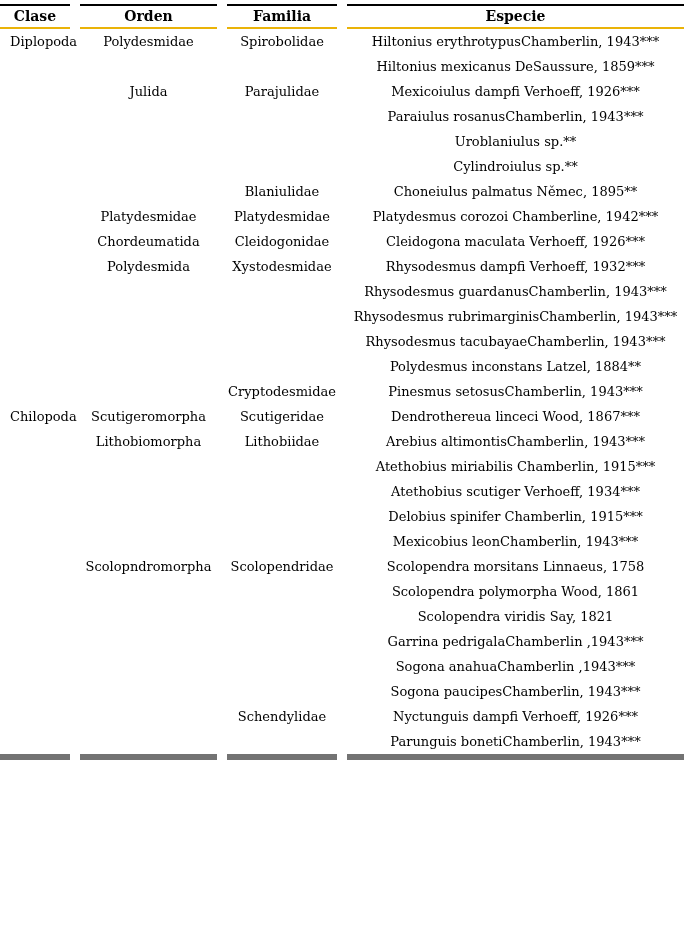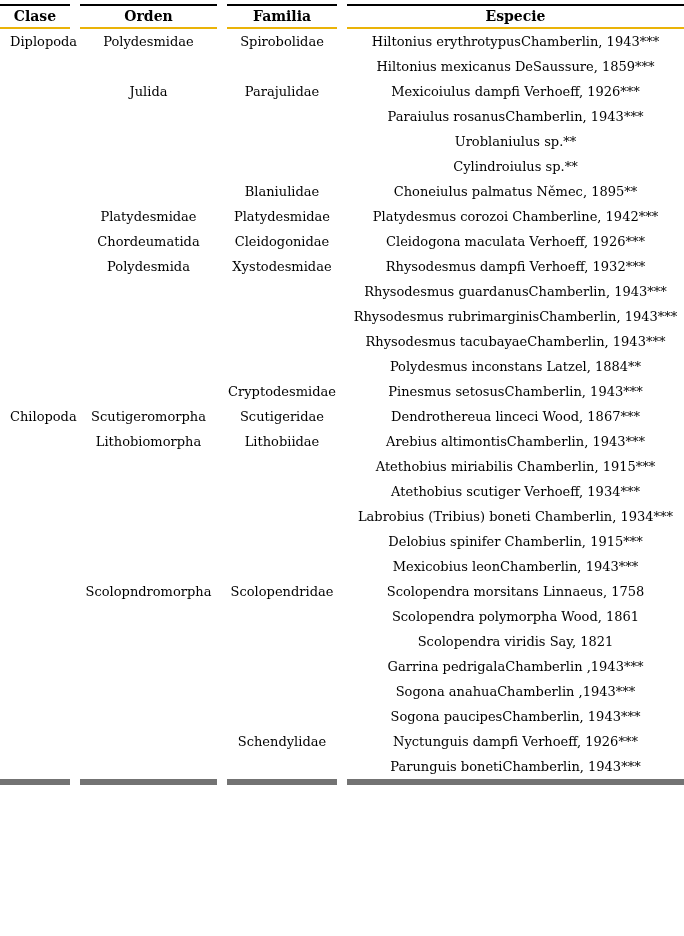--- a/index.html
+++ b/index.html
@@ -207,26 +207,20 @@
     <td class="col-especie">Atethobius miriabilis Chamberlin, 1915***</td>
   </tr>
 
   <tr>
     <td class="col-clase"></td>
     <td class="col-orden"></td>
     <td class="col-familia"></td>
     <td class="col-especie">Atethobius scutiger Verhoeff, 1934***</td>
   </tr>
 
-  <tr>
-    <td class="col-clase"></td>
-    <td class="col-orden"></td>
-    <td class="col-familia"></td>
-    <td class="col-especie">Labrobius (Tribius) boneti Chamberlin, 1934***</td>
-  </tr>
 
   <tr>
     <td class="col-clase"></td>
     <td class="col-orden"></td>
     <td class="col-familia"></td>
     <td class="col-especie">Delobius spinifer Chamberlin, 1915***</td>
   </tr>
 
   <tr>
     <td class="col-clase"></td>

